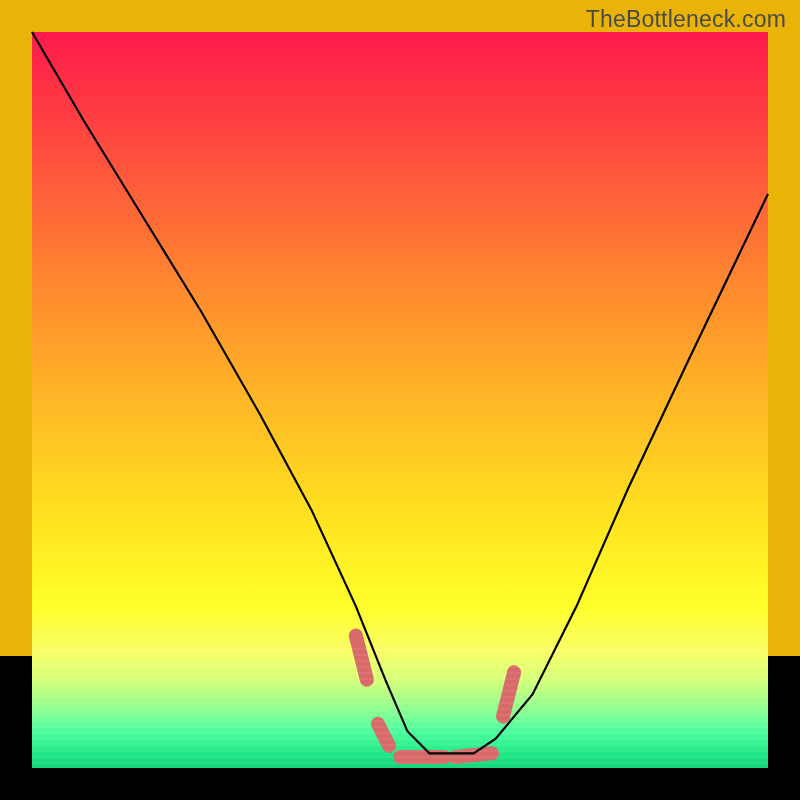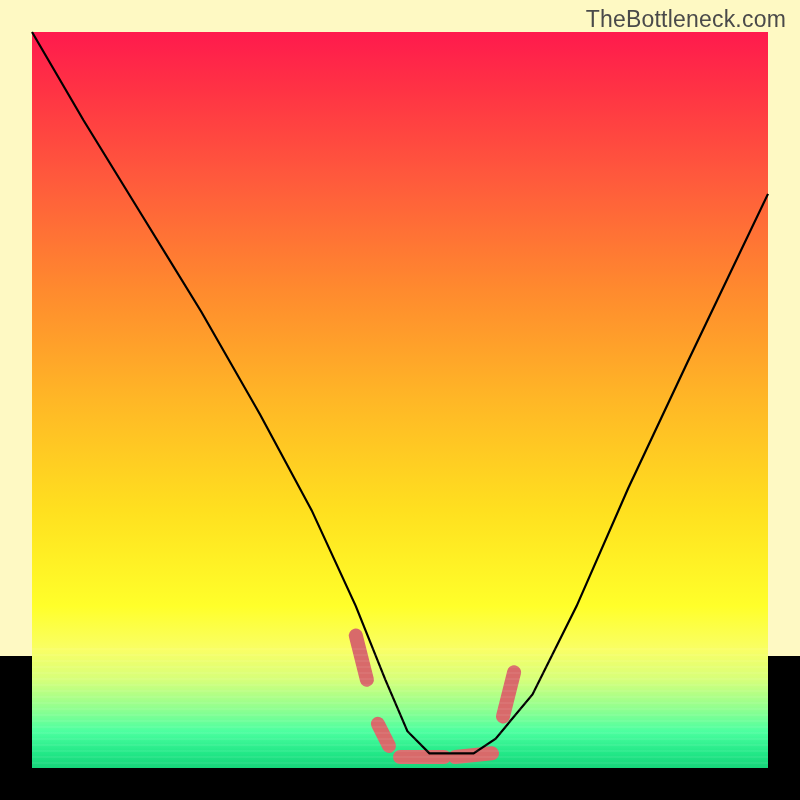--- a/index.html
+++ b/index.html
@@ -8,21 +8,21 @@
     width: 800px;
     height: 800px;
     background: #000;
     overflow: hidden;
     font-family: Arial, Helvetica, sans-serif;
   }
   .frame {
     position: relative;
     width: 800px;
     height: 656px;
-    background: #fef9c3;
+    background: #eab308;
   }
   .plot-area {
     position: absolute;
     left: 32px;
     top: 32px;
     width: 736px;
     height: 736px;
     background: linear-gradient(to bottom,
       #ff1a4d 0%,
       #ff3344 8%,

